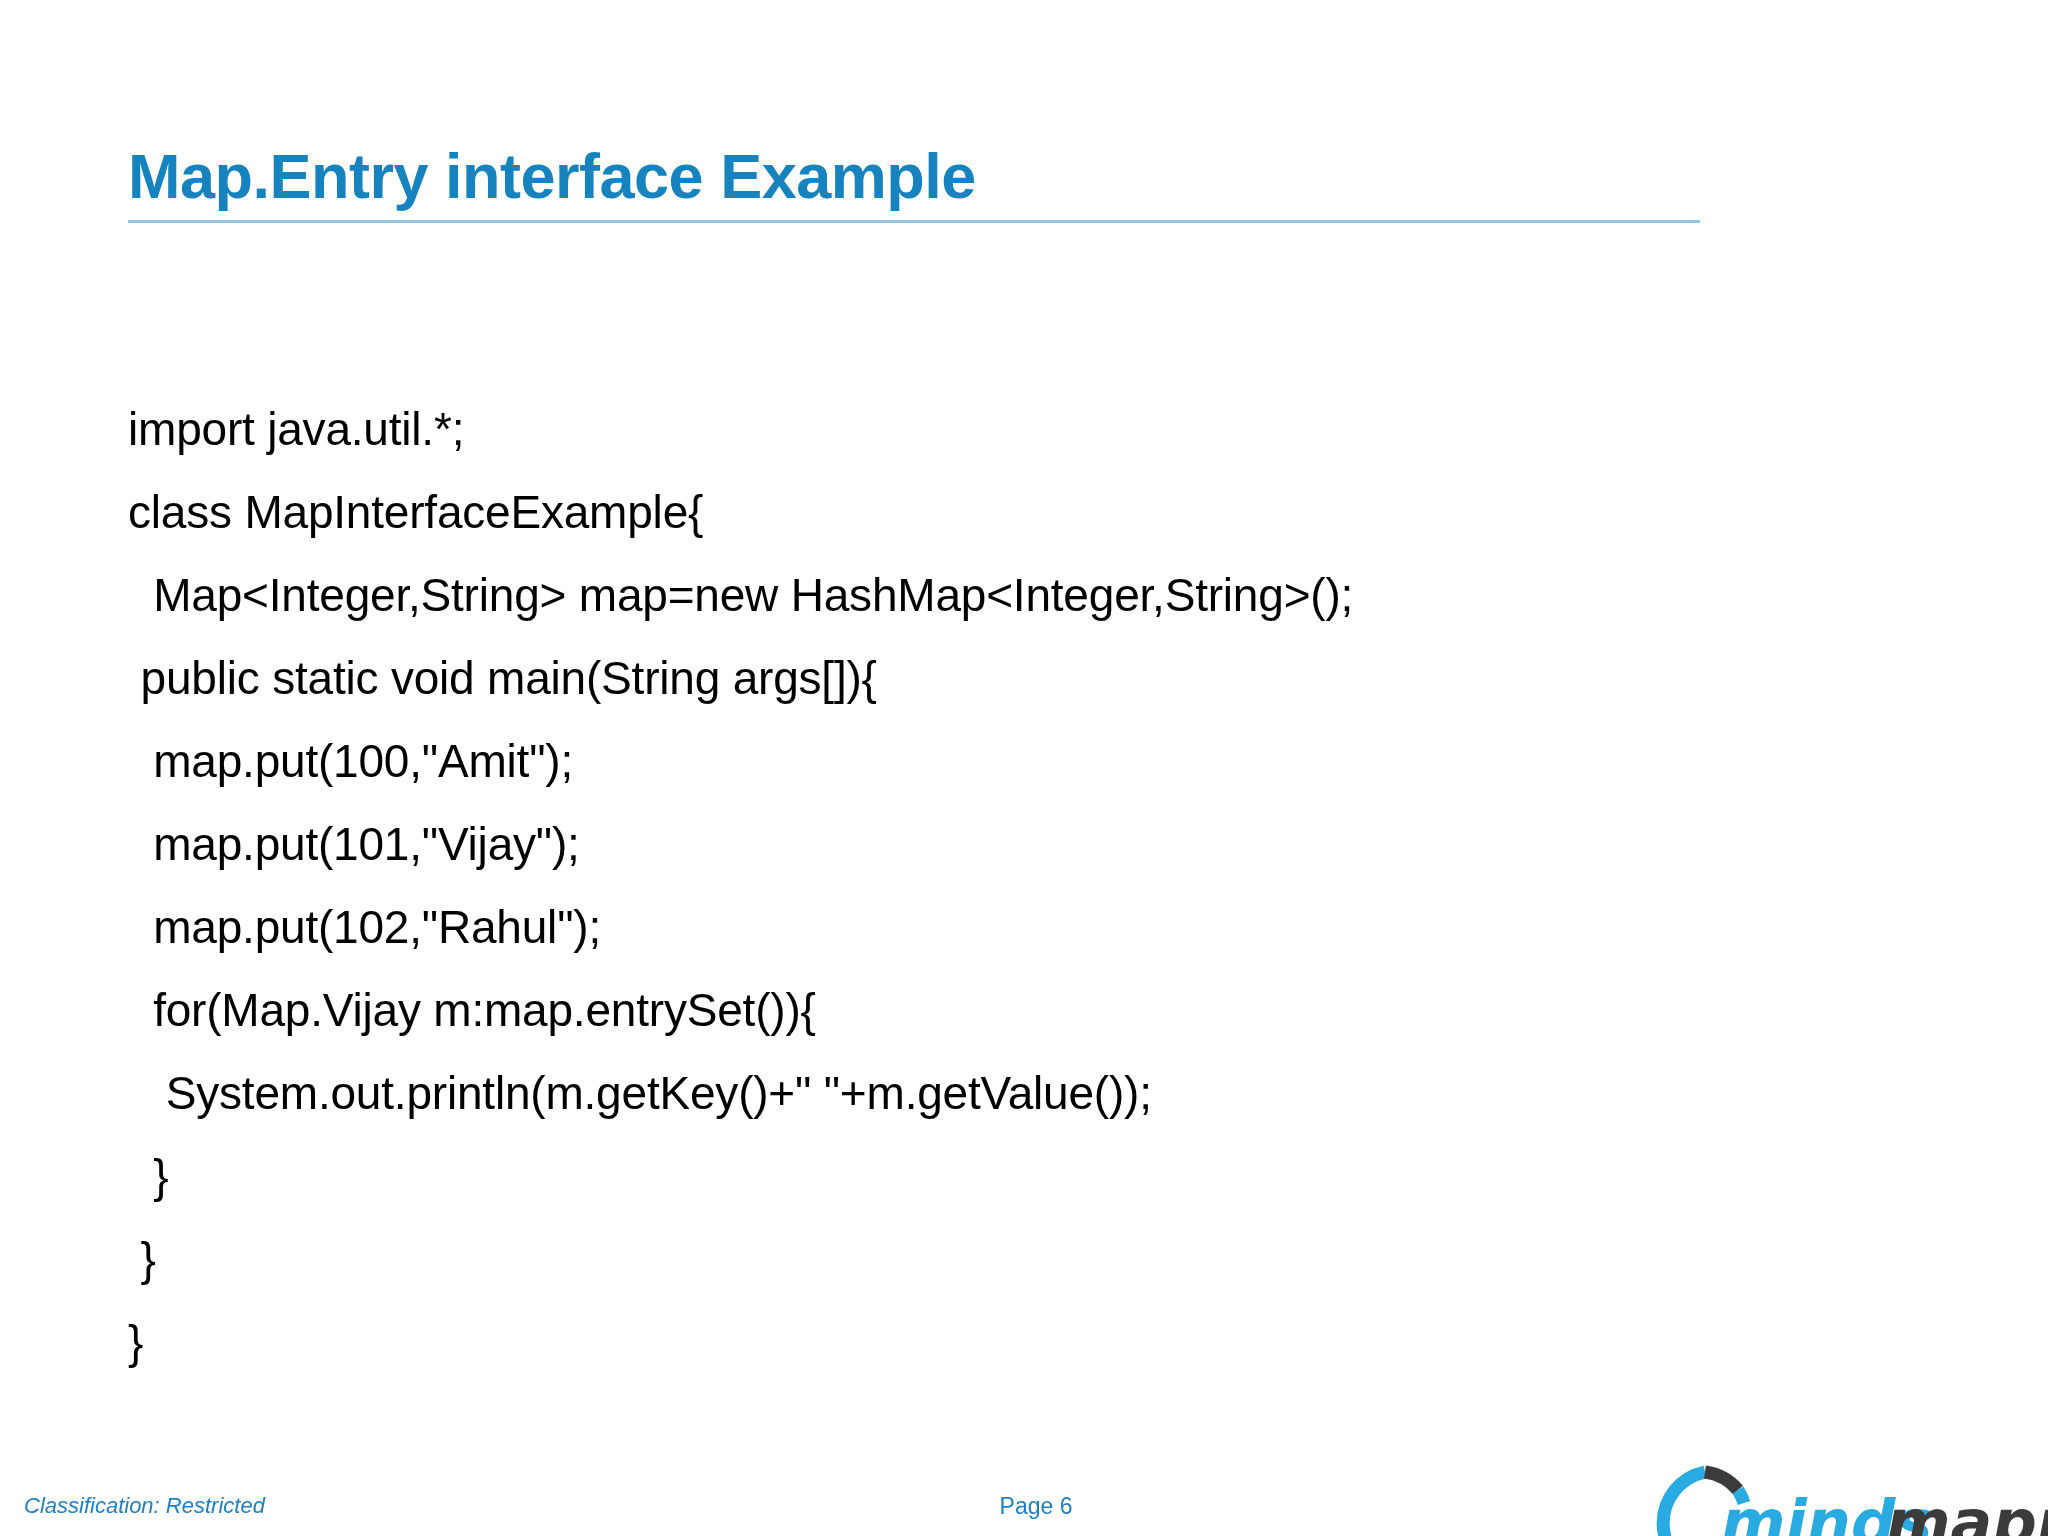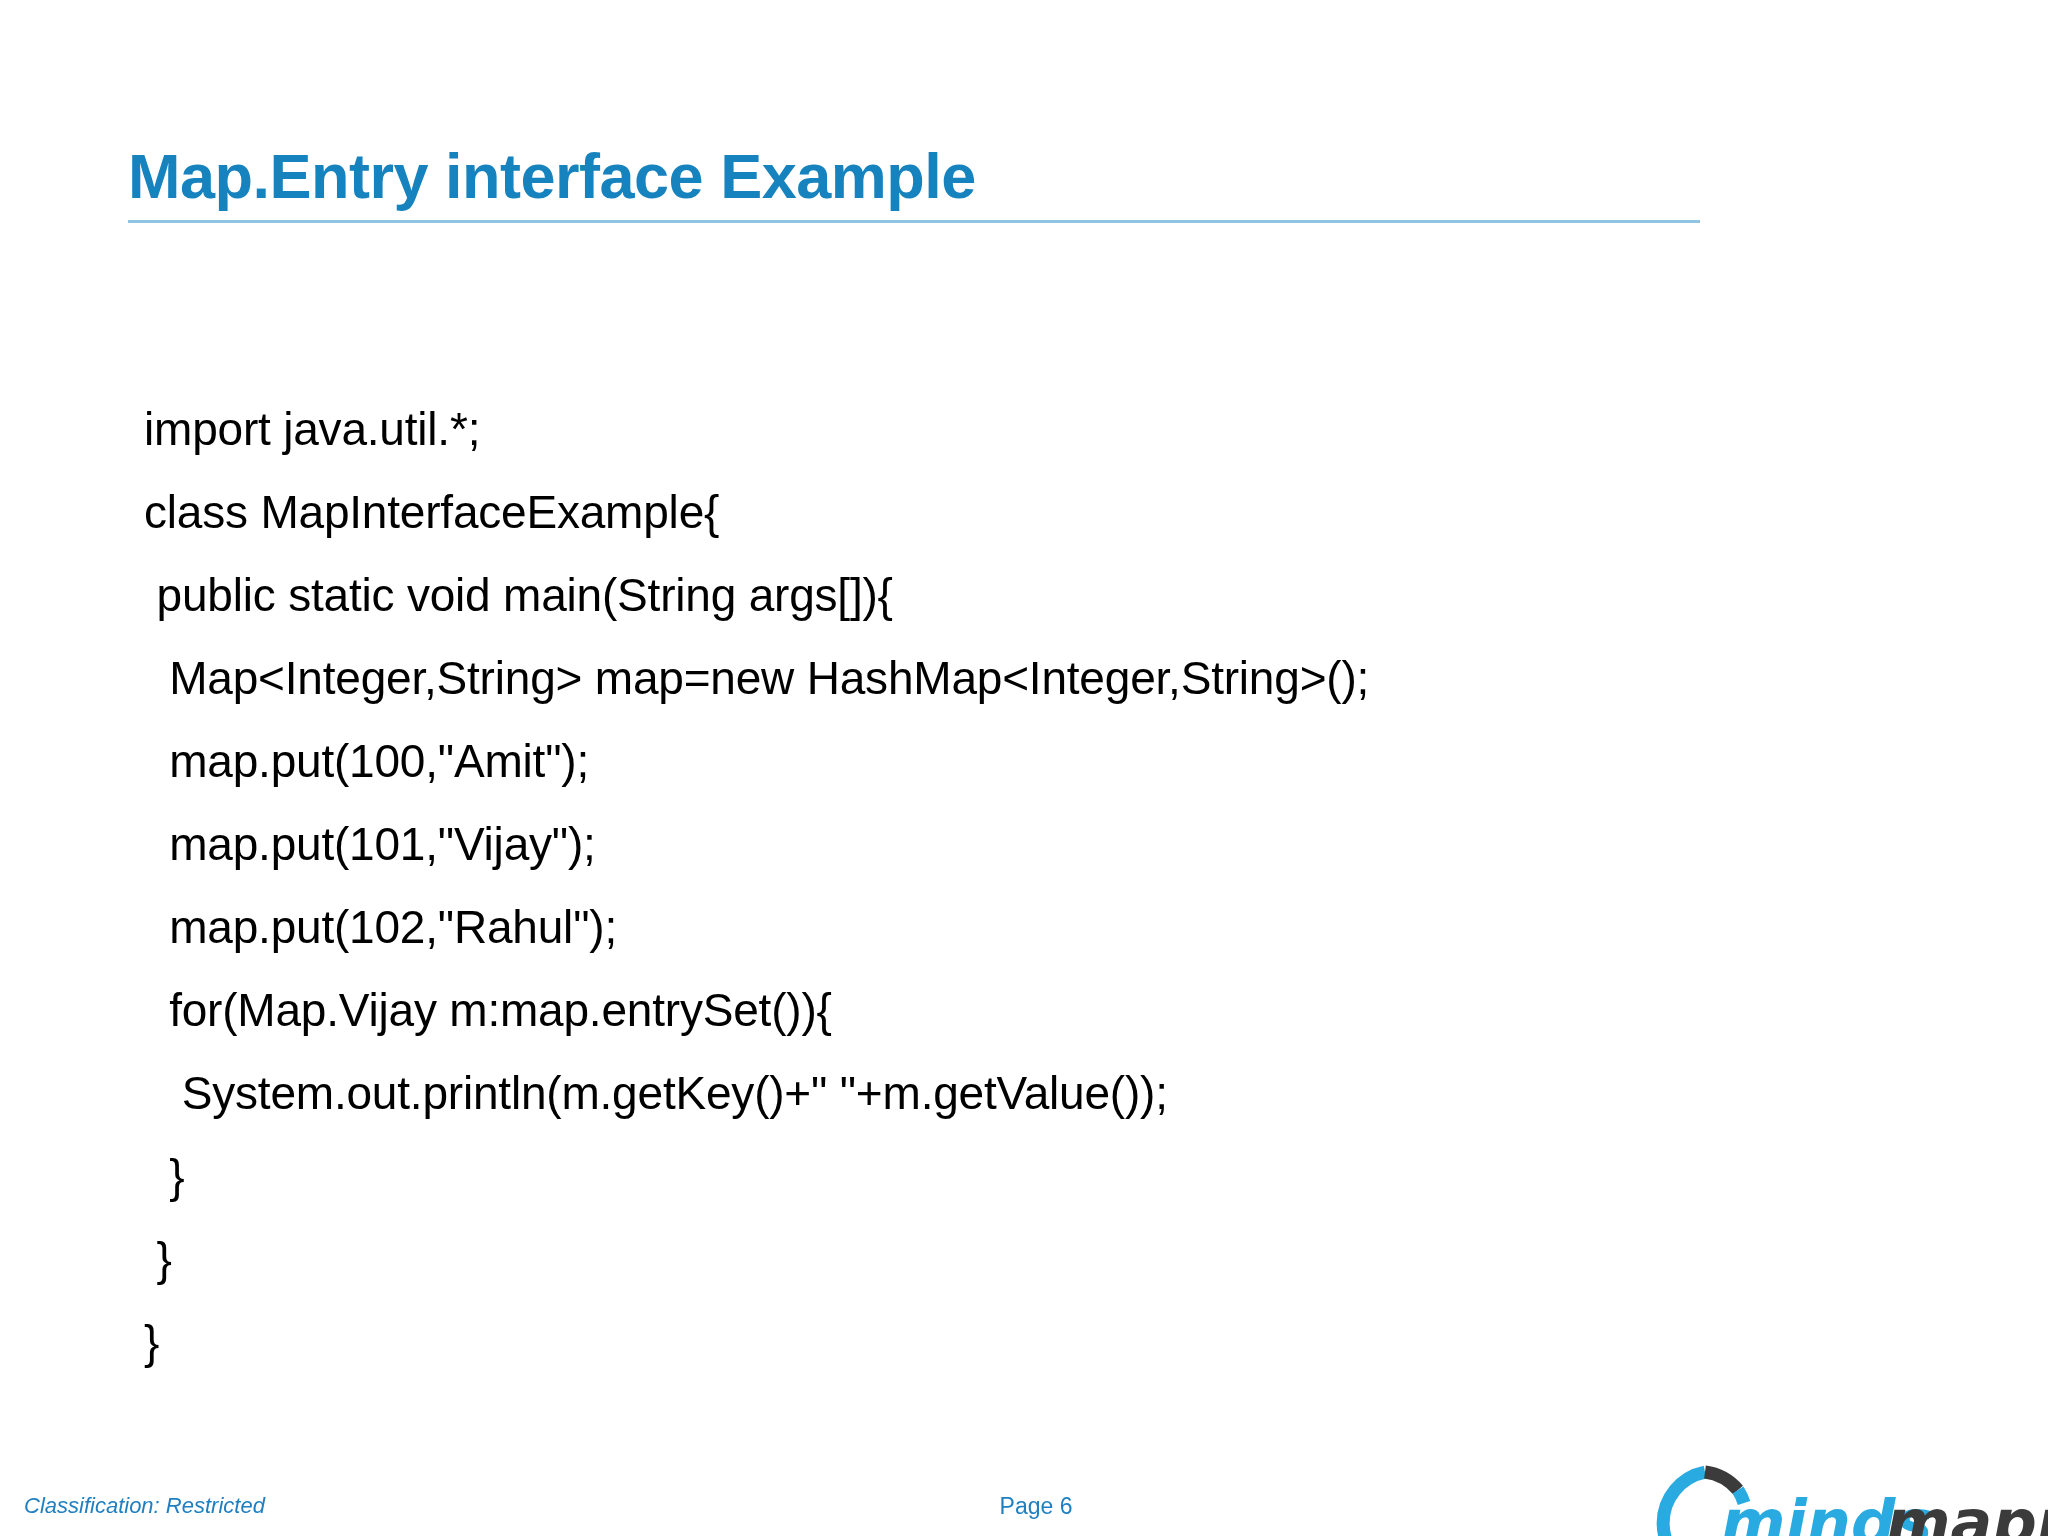--- a/index.html
+++ b/index.html
@@ -43,21 +43,20 @@
     background: #8fc4e3;
     width: 1572px;
   }
 
   
   .code-block {
     position: absolute;
     left: 128px;
     top: 388px;
     width: 1780px;
-    margin-left: 16px;
   }
   .code-line {
     font-size: 46px;
     line-height: 83px;
     color: #000000;
     white-space: pre;
     font-family: "Liberation Sans", sans-serif;
     letter-spacing: -0.2px;
   }
 
@@ -96,22 +95,22 @@
 <div class="slide">
 
   <div class="title-block">
     <div class="slide-title">Map.Entry interface Example</div>
     <div class="title-rule"></div>
   </div>
 
   <div class="code-block">
     <div class="code-line">import java.util.*;</div>
     <div class="code-line">class MapInterfaceExample{</div>
+    <div class="code-line">  Map&lt;Integer,String&gt; map=new HashMap&lt;Integer,String&gt;();</div>
     <div class="code-line"> public static void main(String args[]){</div>
-    <div class="code-line">  Map&lt;Integer,String&gt; map=new HashMap&lt;Integer,String&gt;();</div>
     <div class="code-line">  map.put(100,"Amit");</div>
     <div class="code-line">  map.put(101,"Vijay");</div>
     <div class="code-line">  map.put(102,"Rahul");</div>
     <div class="code-line">  for(Map.Vijay m:map.entrySet()){</div>
     <div class="code-line">   System.out.println(m.getKey()+" "+m.getValue());</div>
     <div class="code-line">  }</div>
     <div class="code-line"> }</div>
     <div class="code-line">}</div>
   </div>
 

